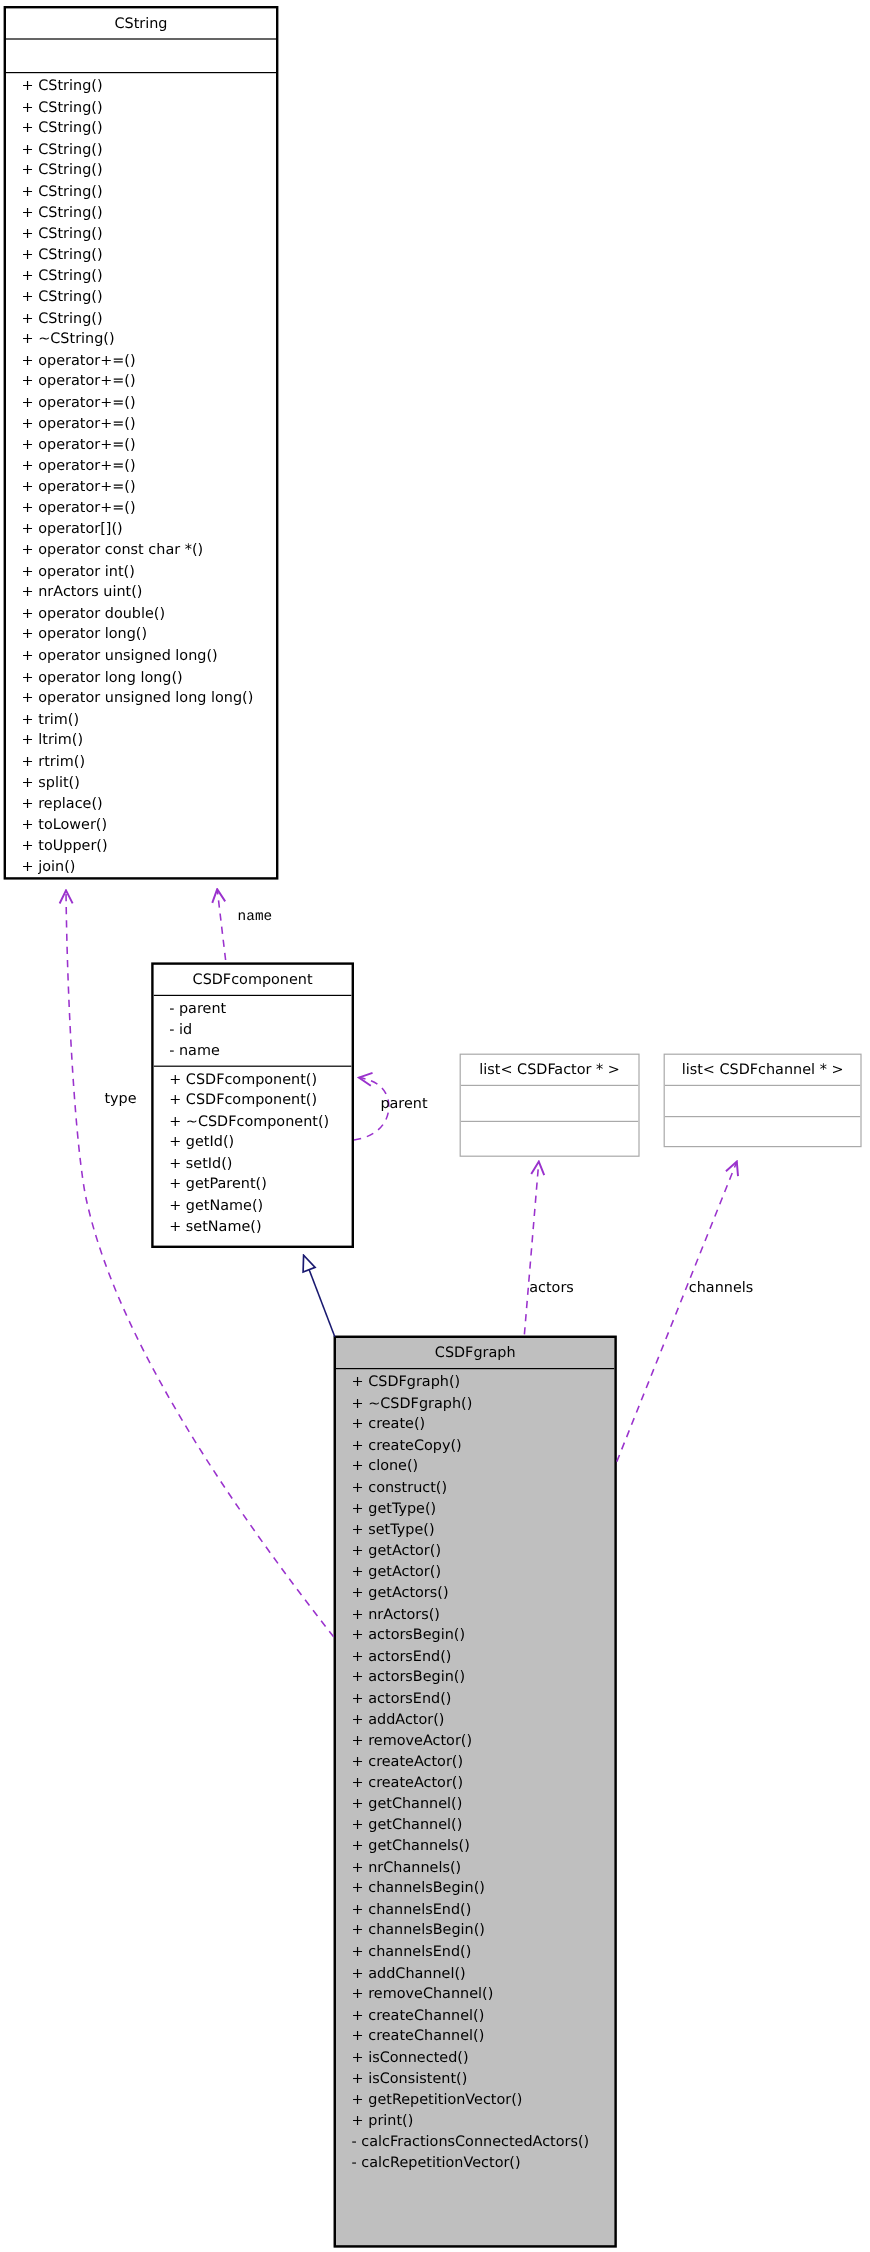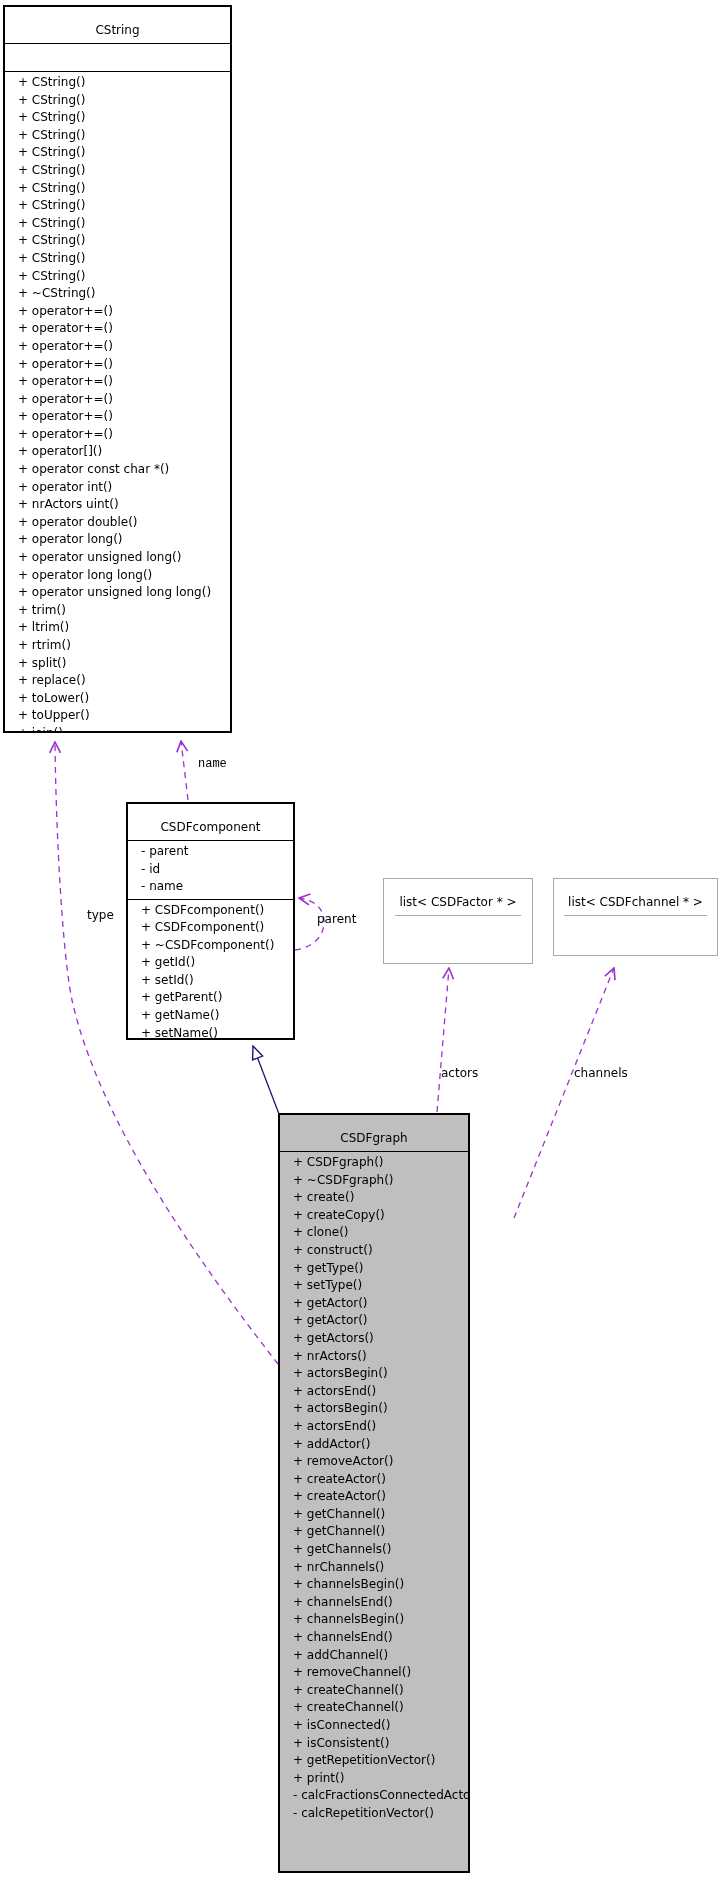--- a/index.html
+++ b/index.html
@@ -22,25 +22,24 @@
   .class-box{
     position:absolute;
     background:var(--node-fill);
     border:2px solid var(--node-border);
     display:flex;flex-direction:column;
     overflow:hidden;
     z-index:1;
   }
   .class-box.template{
     border:1px solid var(--template-border);
-    align-items:center;
   }
   .sec-title{
     text-align:center;
-    padding:16px 4px 6px;
+    padding:5px 4px 6px;
     border-bottom:1px solid var(--node-border);
     white-space:nowrap;
   }
   .template .sec-title{border-bottom:1px solid var(--template-border);}
   .sec-attrs{
     padding:2px 6px 3px 13px;
     border-bottom:1px solid var(--node-border);
     line-height:17.5px;
   }
   .sec-attrs.empty{height:28px;padding:0;}
@@ -49,21 +48,21 @@
     padding:2px 8px 0 13px;
     line-height:17.6px;
     overflow:hidden;
   }
   .cell{flex:1;}
   .cell + .cell{border-top:1px solid var(--template-border);}
   #box-cstring      {left:3px;   top:5px;    width:229px; height:728px;}
   #box-csdfcomponent{left:126px; top:802px;  width:169px; height:238px;justify-content:space-between;}
   #box-list-factor  {left:383px; top:878px;  width:150px; height:86px;}
   #box-list-channel {left:553px; top:878px;  width:165px; height:78px;}
-  #box-csdfgraph    {left:278px; top:1113px; width:192px; height:760px; background:var(--highlight-fill);}
+  #box-csdfgraph    {left:278px; top:1113px; width:236px; height:760px; background:var(--highlight-fill);}
   .member{white-space:nowrap;}
   .edge-label{
     position:absolute;
     z-index:6;
     white-space:nowrap;
   }
   #label-name    {left:198px; top:757px;font-family:Liberation Mono, monospace;}
   #label-type    {left:87px;  top:908px;}
   #label-parent  {left:317px; top:912px;}
   #label-actors  {left:441px; top:1066px;}

